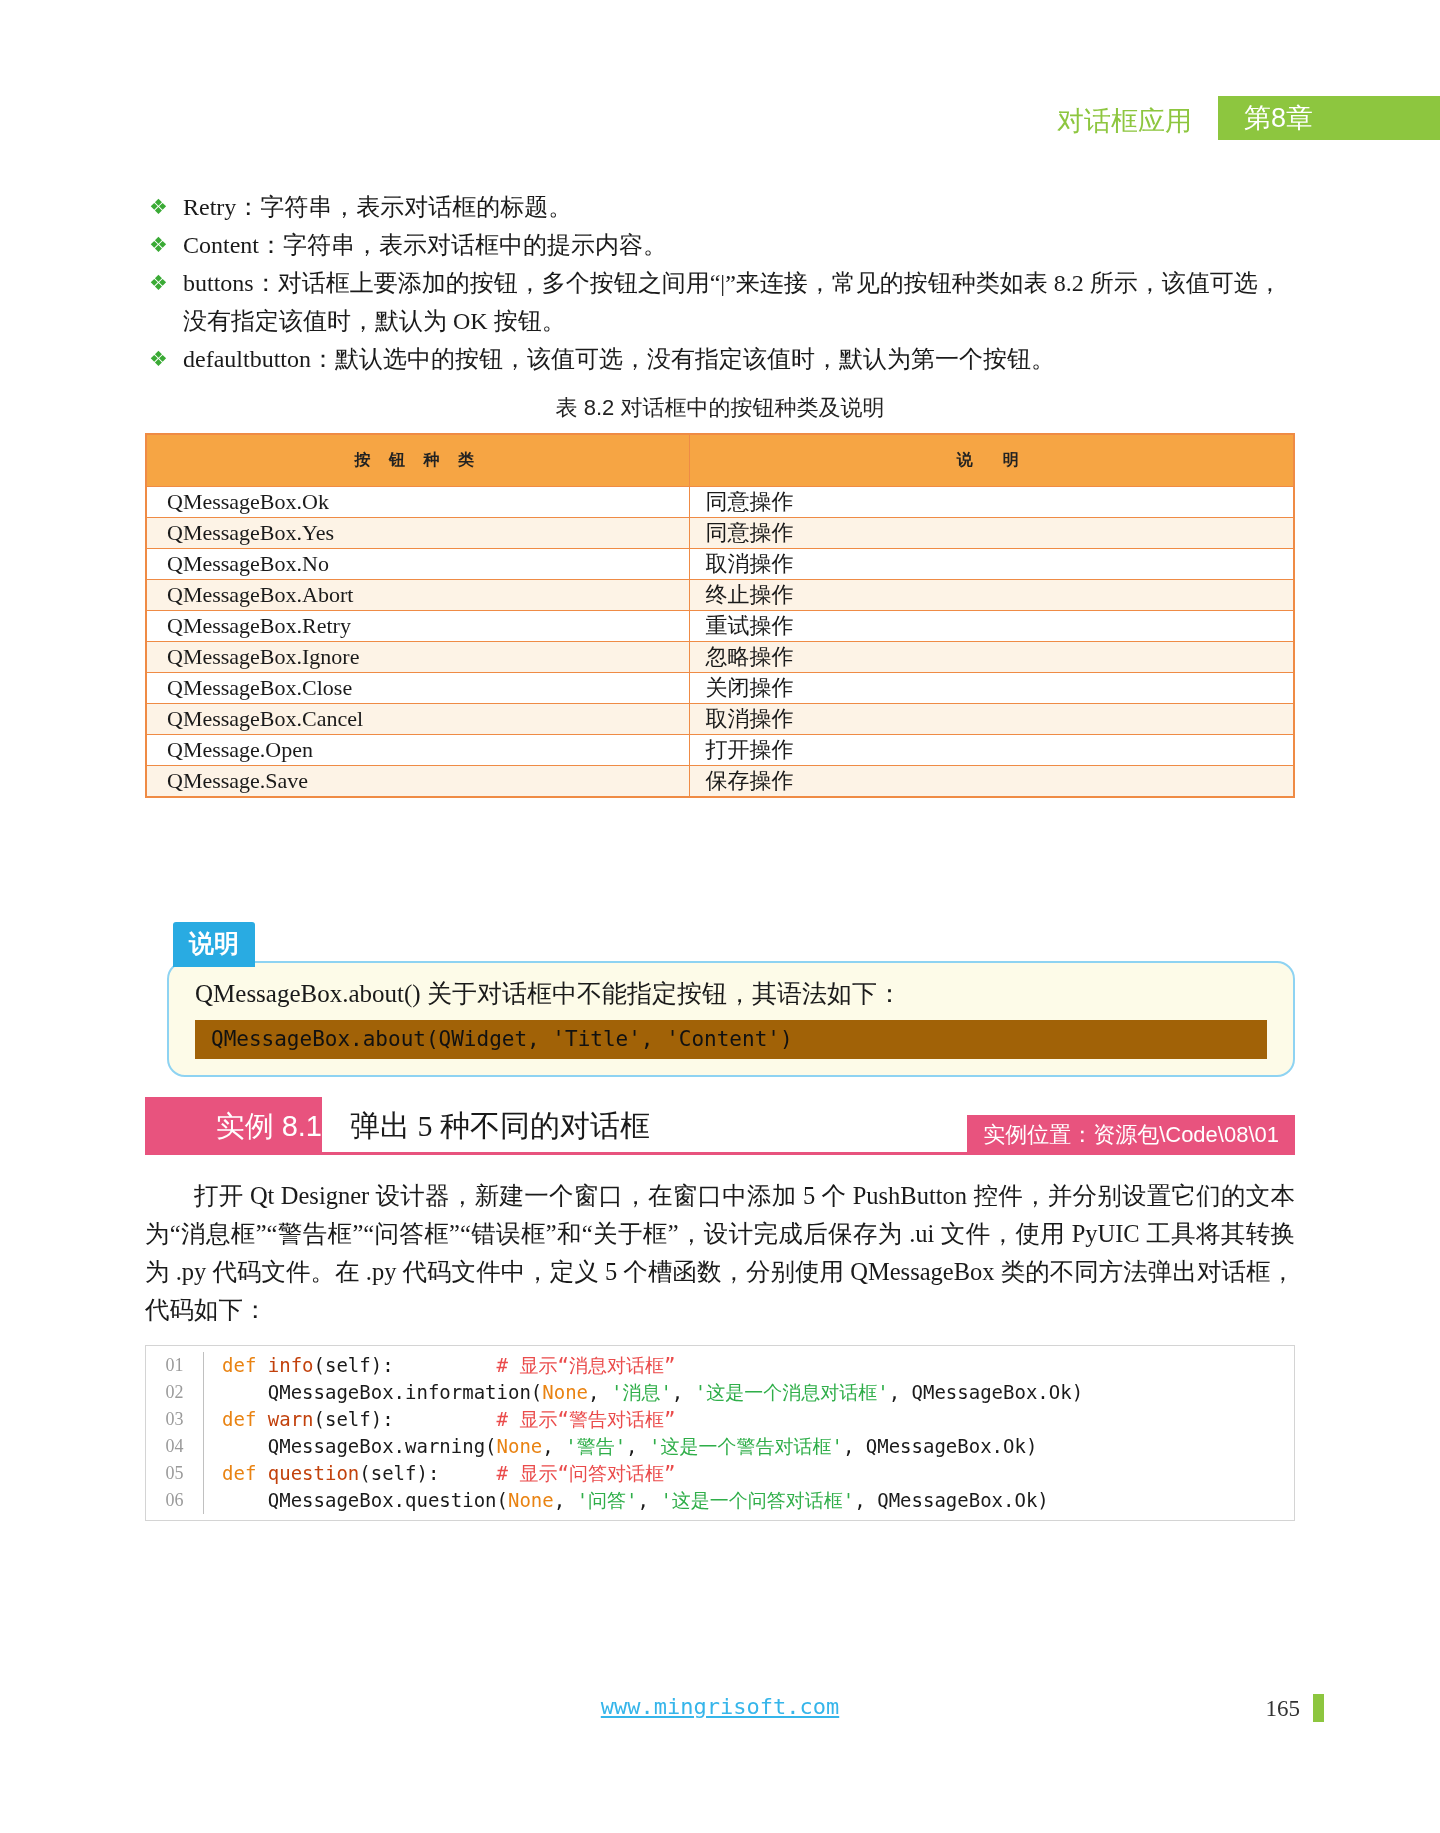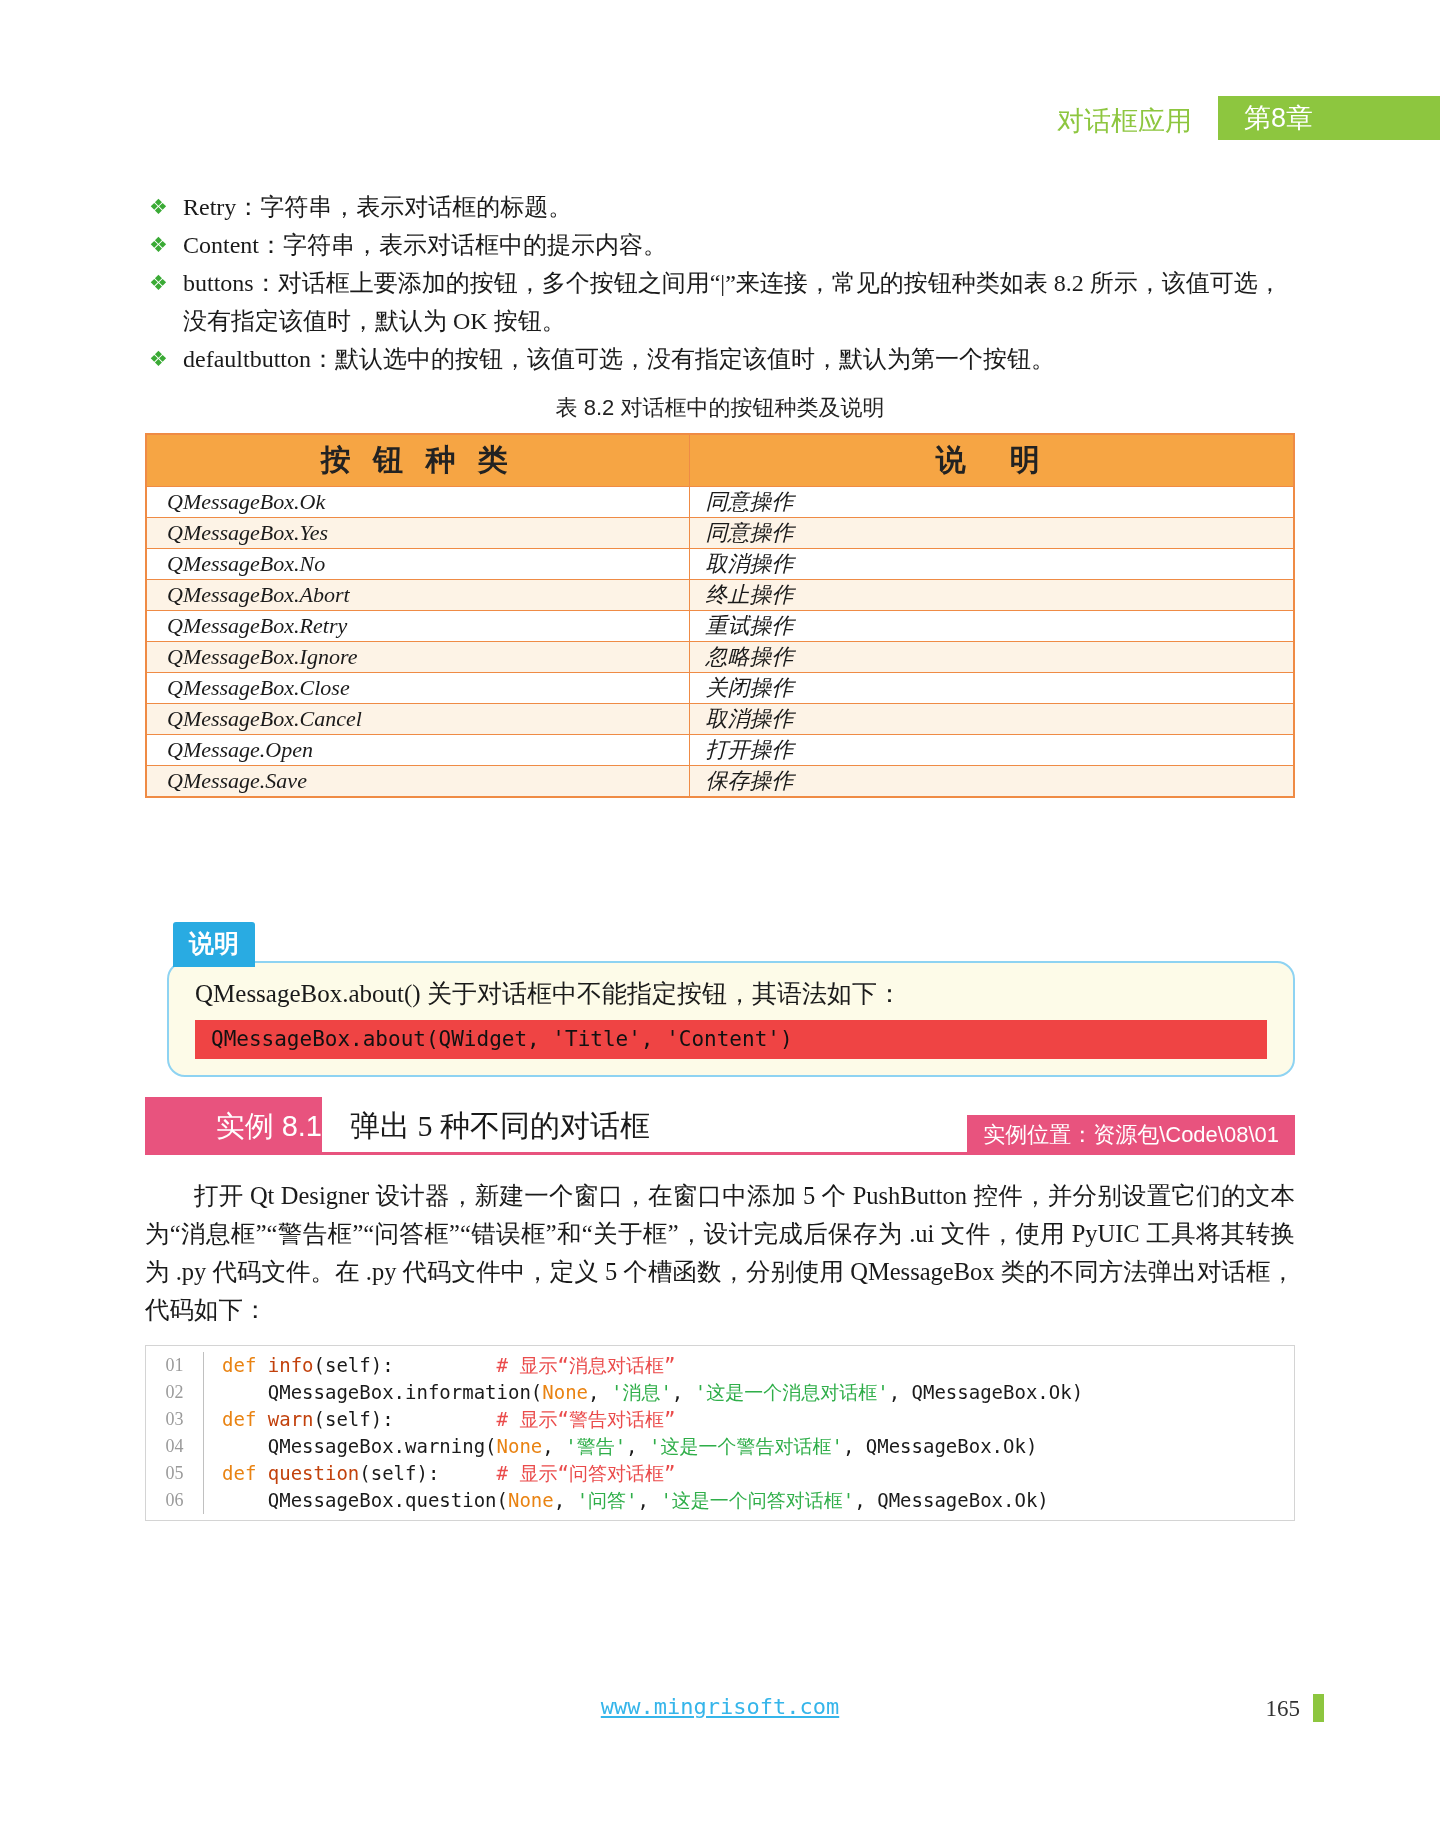--- a/index.html
+++ b/index.html
@@ -28,45 +28,45 @@
   .diamond { position:absolute; left:4px; top:0; color:#3aaa35; font-size:21px; }
   .term { font-family:"Liberation Serif", serif; }
   
   .table-caption {
     text-align:center; font-family:"Liberation Sans", sans-serif;
     font-size:22px; color:#222; margin:15px 0 10px;
   }
   .btn-table { width:100%; border-collapse:collapse; table-layout:fixed; border:2px solid #ef8b45; }
   .btn-table th {
     background:#f6a544; font-family:"Liberation Sans", sans-serif;
-    font-weight:bold; font-size:30px; height:52px; letter-spacing:7px;
+    font-weight:bold; font-size:16px; height:52px; letter-spacing:7px;
     color:#222; border:1px solid #ef8b45; text-align:center;
   }
   .btn-table td {
-    height:29px; font-size:22px; border:1px solid #ef8b45; padding:0;font-style:italic;
+    height:29px; font-size:22px; border:1px solid #ef8b45; padding:0;
   }
   .btn-table td.c1 { padding-left:20px; font-family:"Liberation Serif", serif; }
   .btn-table td.c2 { padding-left:16px; }
   .btn-table tr.alt { background:#fdf3e6; }
   
   .note { margin-top:124px; position:relative; }
   .note-tag {
     position:relative; z-index:2; display:inline-block; margin-left:28px;
     background:#29abe2; color:#fff; font-family:"Liberation Sans", sans-serif;
     font-size:25px; font-weight:bold; padding:5px 16px 7px; border-radius:3px 3px 0 0;
   }
   .note-box {
     position:relative; z-index:1; margin-top:-6px;
     border:2px solid #8ed3f2; border-radius:18px; background:#fdfbe8;
     padding:14px 26px 16px;
     margin-left:22px;
   }
   .note-text { margin:0 0 10px; font-size:25px; }
   .note-code {
-    background:#ef4444; font-family:"DejaVu Sans Mono", monospace;
+    background:#a16207; font-family:"DejaVu Sans Mono", monospace;
     font-size:21px; padding:7px 4px 8px 16px; color:#111;
   }
   
   .example-header { margin-top:20px; position:relative; border-bottom:3px solid #e8537e; height:58px; }
   .example-badge {
     display:inline-block; background:#e8537e; color:#fff;
     font-family:"Liberation Sans", sans-serif; font-size:29px;
     width:177px; height:58px; line-height:58px; text-align:right;
   }
   .example-title { font-size:30px; margin-left:28px; line-height:58px; vertical-align:top; }

